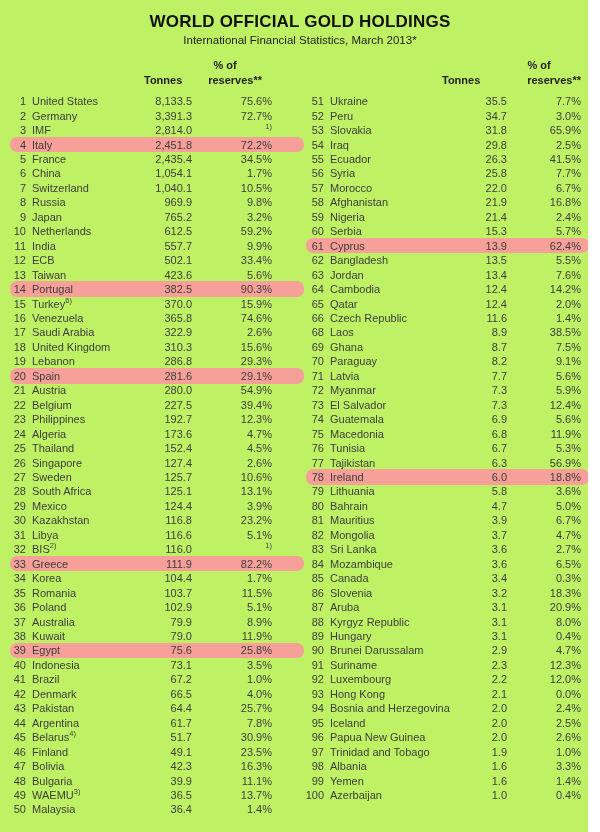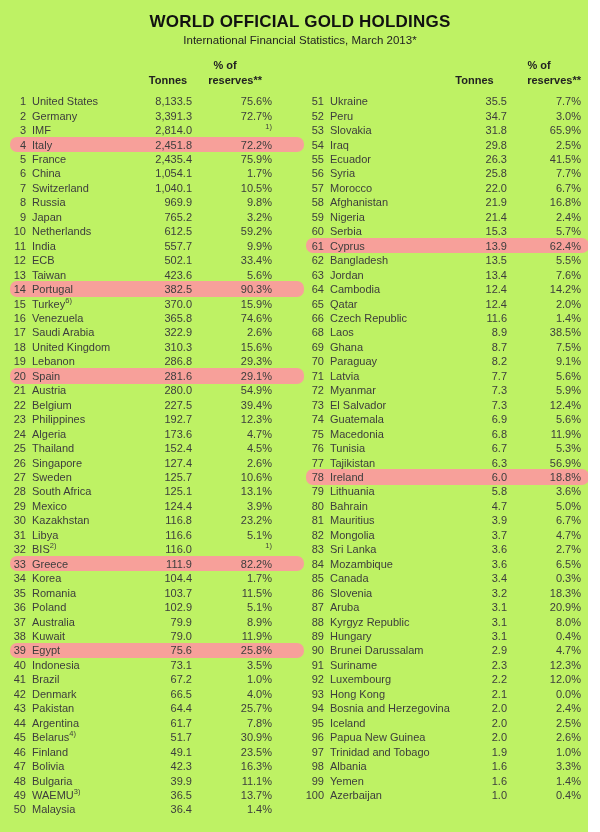--- a/index.html
+++ b/index.html
@@ -15,21 +15,21 @@
     position:absolute; top:34px; left:0; width:600px; text-align:center;
     font-size:11.5px; font-weight:normal; color:#222222;
   }
   .head { position:absolute; top:57px; font-size:11px; font-weight:bold; color:#222222; }
   .head .hrow { display:grid; height:15px; align-items:center; }
   .half-left  .hrow { grid-template-columns:24px 116px 48px 80px; }
   .half-right .hrow { grid-template-columns:24px 116px 65px 74px; }
   .head-left  { left:4px; }
   .head-right { left:302px; }
   .hc { display:block; }
-  .h-tonnes { text-align:center; }
+  .h-tonnes { text-align:left; }
   .h-pct-top { text-align:center; }
   .head-left  .h-pct-top { padding-right:14px; }
   .head-right .h-pct-top { padding-right:10px; }
   .h-reserves { text-align:right; }
   .head-left  .h-reserves { padding-right:10px; }
 
   .rows { position:absolute; top:94px; font-size:11px; }
   .rows-left  { left:4px;   width:268px; }
   .rows-right { left:302px; width:279px; }
   .row { position:relative; display:grid; height:14.46px; align-items:center; }
@@ -108,21 +108,21 @@
       <div class="row hl">
         <span class="c rank">4</span>
         <span class="c name">Italy</span>
         <span class="c num">2,451.8</span>
         <span class="c num pct">72.2%</span>
       </div>
       <div class="row">
         <span class="c rank">5</span>
         <span class="c name">France</span>
         <span class="c num">2,435.4</span>
-        <span class="c num pct">75.9%</span>
+        <span class="c num pct">34.5%</span>
       </div>
       <div class="row">
         <span class="c rank">6</span>
         <span class="c name">China</span>
         <span class="c num">1,054.1</span>
         <span class="c num pct">1.7%</span>
       </div>
       <div class="row">
         <span class="c rank">7</span>
         <span class="c name">Switzerland</span>

